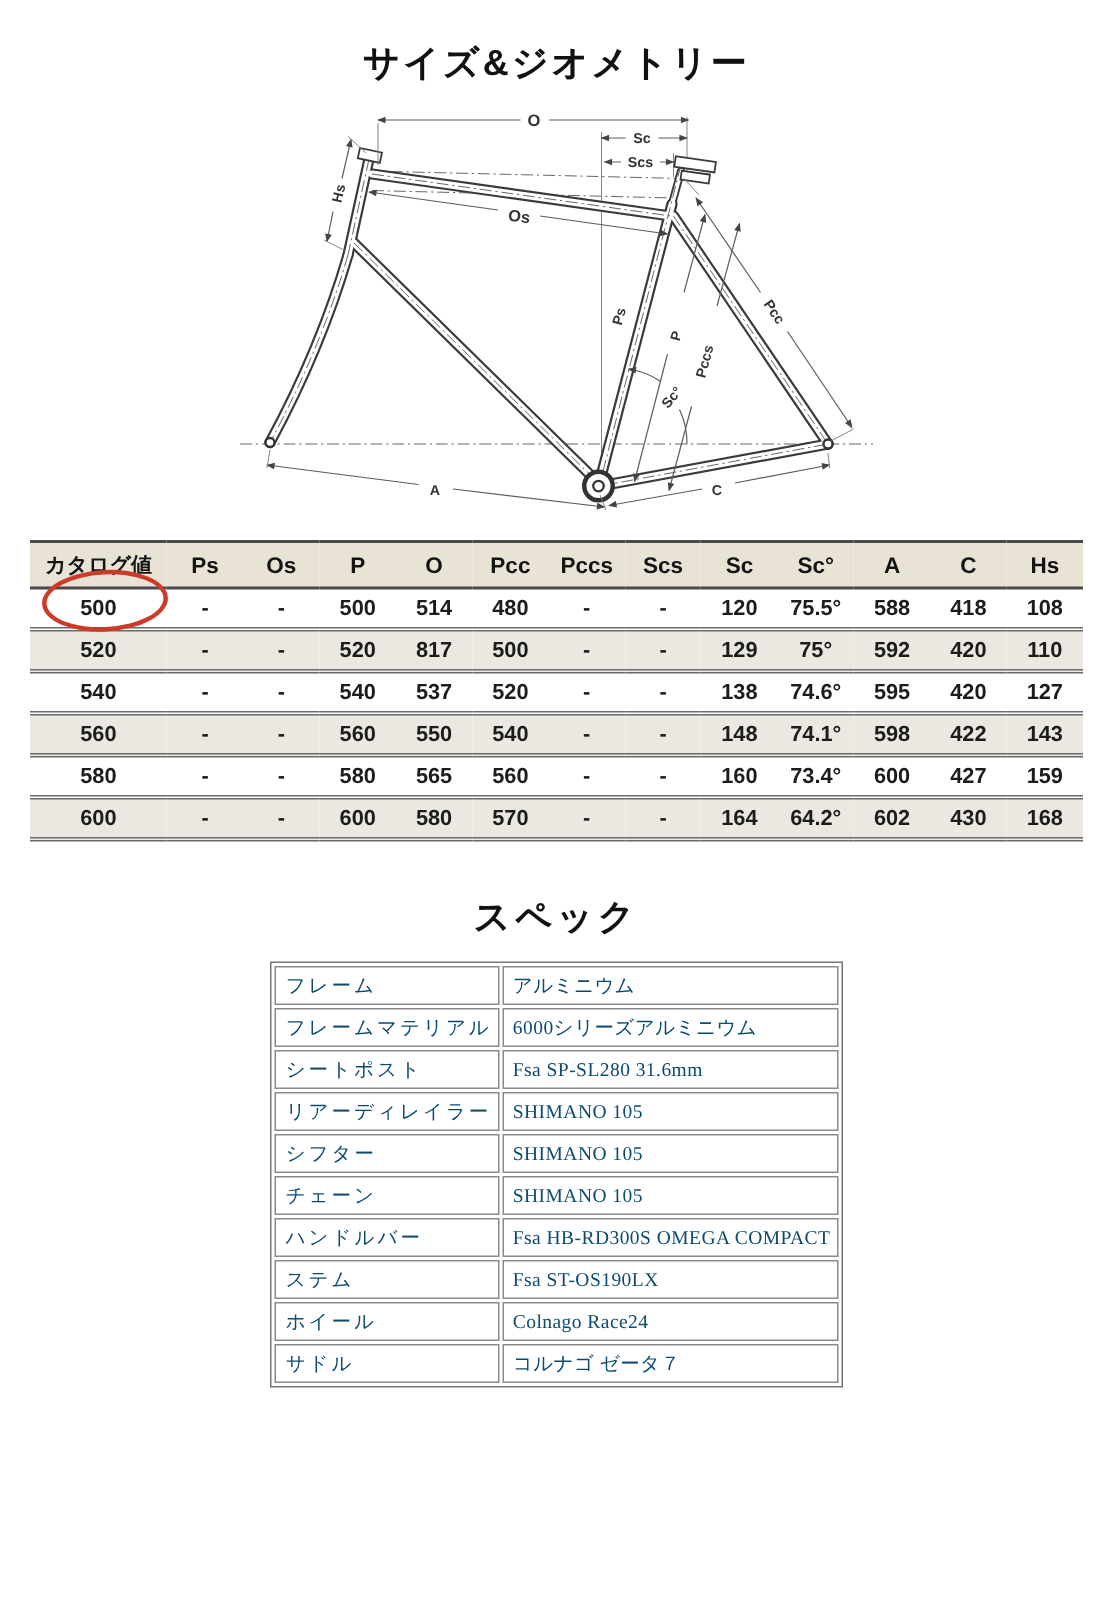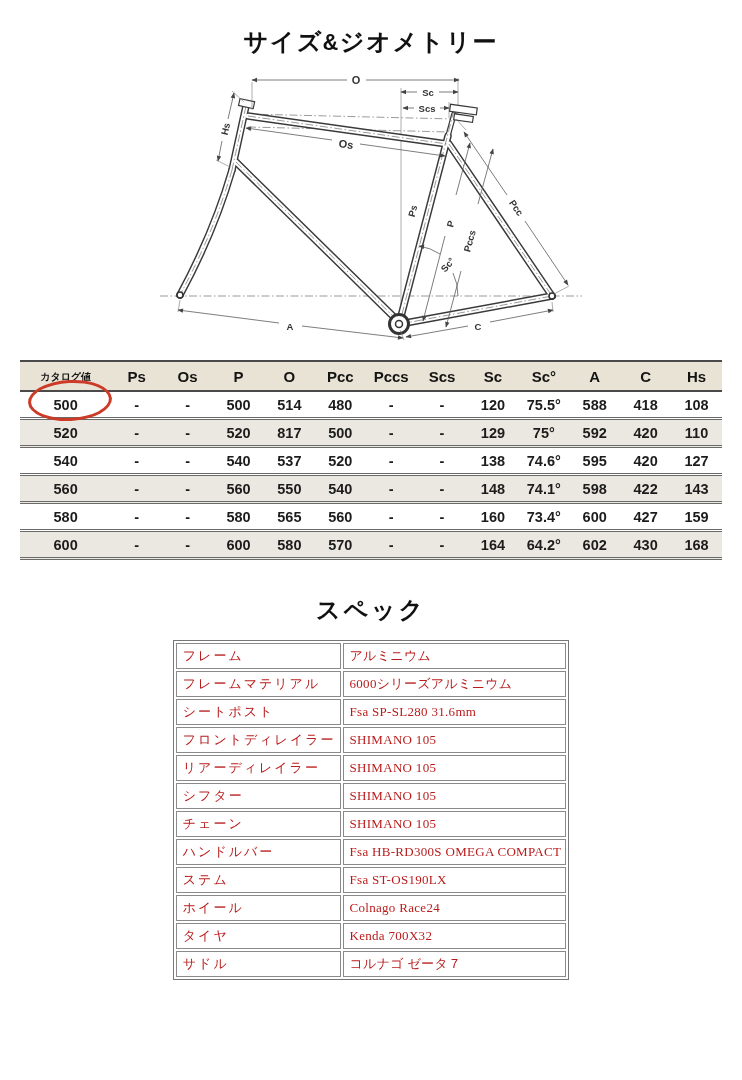--- a/index.html
+++ b/index.html
@@ -3,35 +3,35 @@
 <meta charset="utf-8">
 <style>
   html,body{margin:0;padding:0;}
   body{
     width:742px;height:1080px;background:#ffffff;
     font-family:"Liberation Sans","DejaVu Sans",sans-serif;
     color:#1b1b1b;overflow:hidden;
   }
   .main-title{
     margin:0;padding-top:26px;text-align:center;
-    font-family:Liberation Mono, monospace;
+    font-family:Liberation Sans, sans-serif;
     font-weight:bold;font-size:24px;letter-spacing:2px;color:#111;
   }
   .diagram{width:430px;margin:6px auto 0;}
   .diagram svg{display:block;}
 
   
   .geo-wrap{position:relative;margin:6px 20px 0 20px;}
   table.geo{width:100%;border-collapse:collapse;table-layout:fixed;}
   table.geo th{
     background:#e8e3d4;font-weight:bold;font-size:15px;color:#141414;
     padding:6px 0 5px 0;border-top:2px solid #4a4a4a;border-bottom:2px solid #4a4a4a;
     text-align:center;
   }
-  table.geo th:first-child{font-size:10px;}
+  table.geo th:first-child{font-size:14px;}
   table.geo td{
     text-align:center;font-size:14.5px;font-weight:bold;color:#1c1c1c;
     padding:3px 0 3px 0;height:19px;
   }
   table.geo tbody tr + tr td{border-top:3px double #6a6a6a;}
   table.geo tbody tr:last-child td{border-bottom:3px double #6a6a6a;}
   table.geo tbody tr:nth-child(even){background:#ebe8e1;}
   .highlight-circle{
     position:absolute;left:8px;top:20px;width:78px;height:35px;
     border:3.5px solid #cc3a28;border-radius:50%;
@@ -45,21 +45,21 @@
     font-weight:bold;font-size:24px;letter-spacing:3px;color:#111;
   }
   table.spec{
     margin:14px auto 0;width:330px;
     border-collapse:separate;border-spacing:2px;
     border:1px solid #777;background:#fff;
   }
   table.spec td{
     border:1px solid #8a8a8a;
     font-family:"Liberation Serif","DejaVu Serif",serif;
-    font-size:13px;color:#b91c1c;
+    font-size:13px;color:#0c4a6e;
     padding:3px 4px 3px 6px;height:17px;vertical-align:middle;
     white-space:nowrap;overflow:hidden;
   }
   table.spec td:first-child{width:128px;letter-spacing:2px;}
   table.spec td:last-child{letter-spacing:0.3px;}
 
   
   .tube-outer{stroke:#3a3a3a;stroke-width:7.5;fill:none;stroke-linecap:round;stroke-linejoin:round;}
   .tube-inner{stroke:#ffffff;stroke-width:4.6;fill:none;stroke-linecap:round;stroke-linejoin:round;}
   .axis{stroke:#555;stroke-width:0.6;fill:none;stroke-dasharray:8 2.5 1.5 2.5;}
@@ -332,24 +332,20 @@
         </tr>
         <tr>
           <td>フレームマテリアル</td>
           <td>6000シリーズアルミニウム</td>
         </tr>
         <tr>
           <td>シートポスト</td>
           <td>Fsa SP-SL280 31.6mm</td>
         </tr>
         <tr>
-          <td>フロントディレイラー</td>
-          <td>SHIMANO 105</td>
-        </tr>
-        <tr>
           <td>リアーディレイラー</td>
           <td>SHIMANO 105</td>
         </tr>
         <tr>
           <td>シフター</td>
           <td>SHIMANO 105</td>
         </tr>
         <tr>
           <td>チェーン</td>
           <td>SHIMANO 105</td>
@@ -358,24 +354,20 @@
           <td>ハンドルバー</td>
           <td>Fsa HB-RD300S OMEGA COMPACT</td>
         </tr>
         <tr>
           <td>ステム</td>
           <td>Fsa ST-OS190LX</td>
         </tr>
         <tr>
           <td>ホイール</td>
           <td>Colnago Race24</td>
-        </tr>
-        <tr>
-          <td>タイヤ</td>
-          <td>Kenda 700X32</td>
         </tr>
         <tr>
           <td>サドル</td>
           <td>コルナゴ ゼータ７</td>
         </tr>
       </tbody>
   </table>
 </div>
 
 </body></html>

